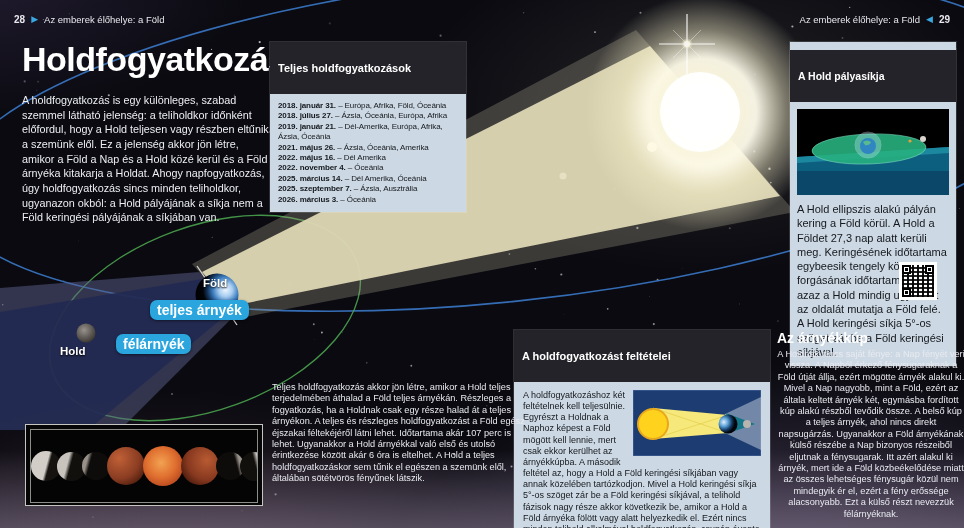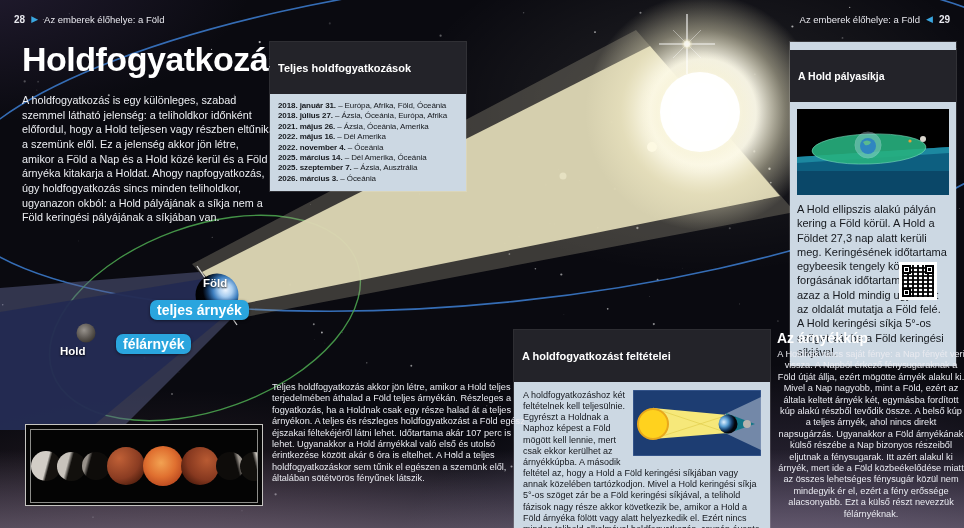--- a/index.html
+++ b/index.html
@@ -297,20 +297,21 @@
   </div>
 
   <div class="ovl h1" style="left:22px;top:40px;">Holdfogyatkozás</div>
   <div class="ovl intro-body" style="left:22px;top:93px;">A holdfogyatkozás is egy különleges, szabad szemmel látható jelenség: a teliholdkor időnként előfordul, hogy a Hold teljesen vagy részben eltűnik a szemünk elől. Ez a jelenség akkor jön létre, amikor a Föld a Nap és a Hold közé kerül és a Föld árnyéka kitakarja a Holdat. Ahogy napfogyatkozás, úgy holdfogyatkozás sincs minden teliholdkor, ugyanazon okból: a Hold pályájának a síkja nem a Föld keringési pályájának a síkjában van.</div>
 
   <div class="ovl ibox box-eclipses">
     <div class="bhead">Teljes holdfogyatkozások</div>
     <div class="bbody">
       <div class="erow"><b>2018. január 31.</b> <span>– Európa, Afrika, Föld, Óceánia</span></div>
       <div class="erow"><b>2018. július 27.</b> <span>– Ázsia, Óceánia, Európa, Afrika</span></div>
+      <div class="erow"><b>2019. január 21.</b> <span>– Dél-Amerika, Európa, Afrika, Ázsia, Óceánia</span></div>
       <div class="erow"><b>2021. május 26.</b> <span>– Ázsia, Óceánia, Amerika</span></div>
       <div class="erow"><b>2022. május 16.</b> <span>– Dél Amerika</span></div>
       <div class="erow"><b>2022. november 4.</b> <span>– Óceánia</span></div>
       <div class="erow"><b>2025. március 14.</b> <span>– Dél Amerika, Óceánia</span></div>
       <div class="erow"><b>2025. szeptember 7.</b> <span>– Ázsia, Ausztrália</span></div>
       <div class="erow"><b>2026. március 3.</b> <span>– Óceánia</span></div>
     </div>
   </div>
 
   <div class="ovl ibox box-orbit">

